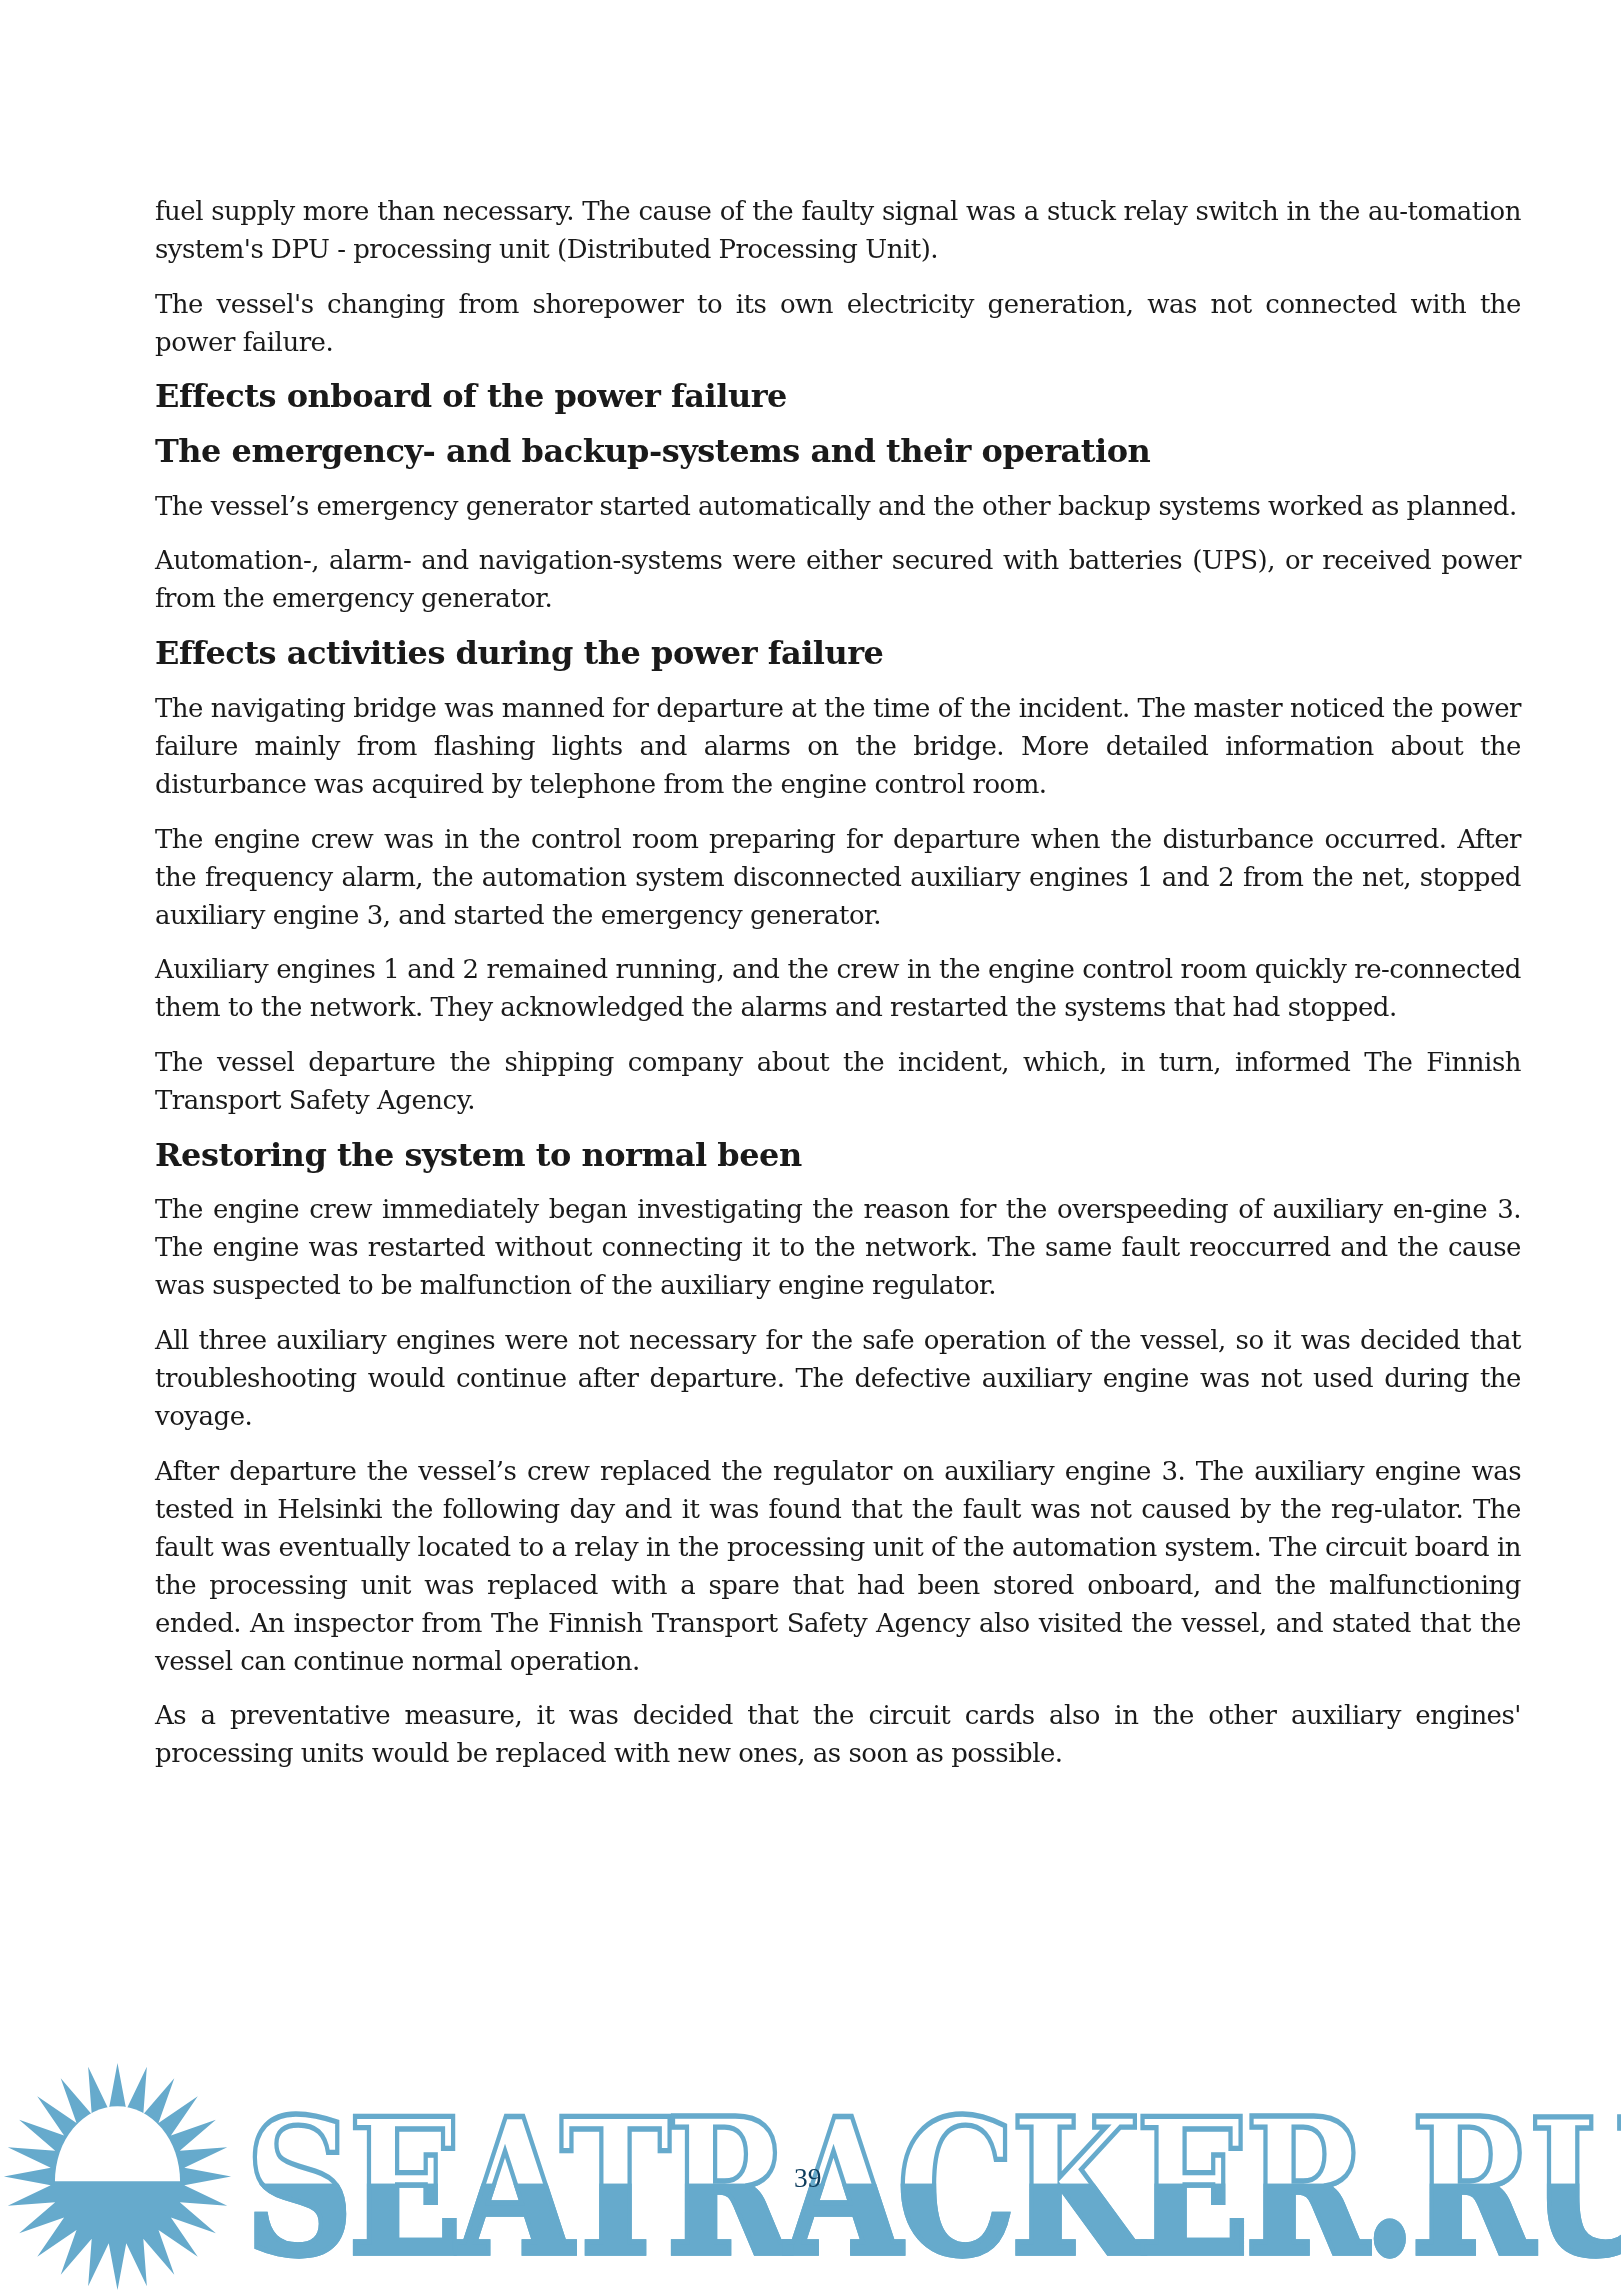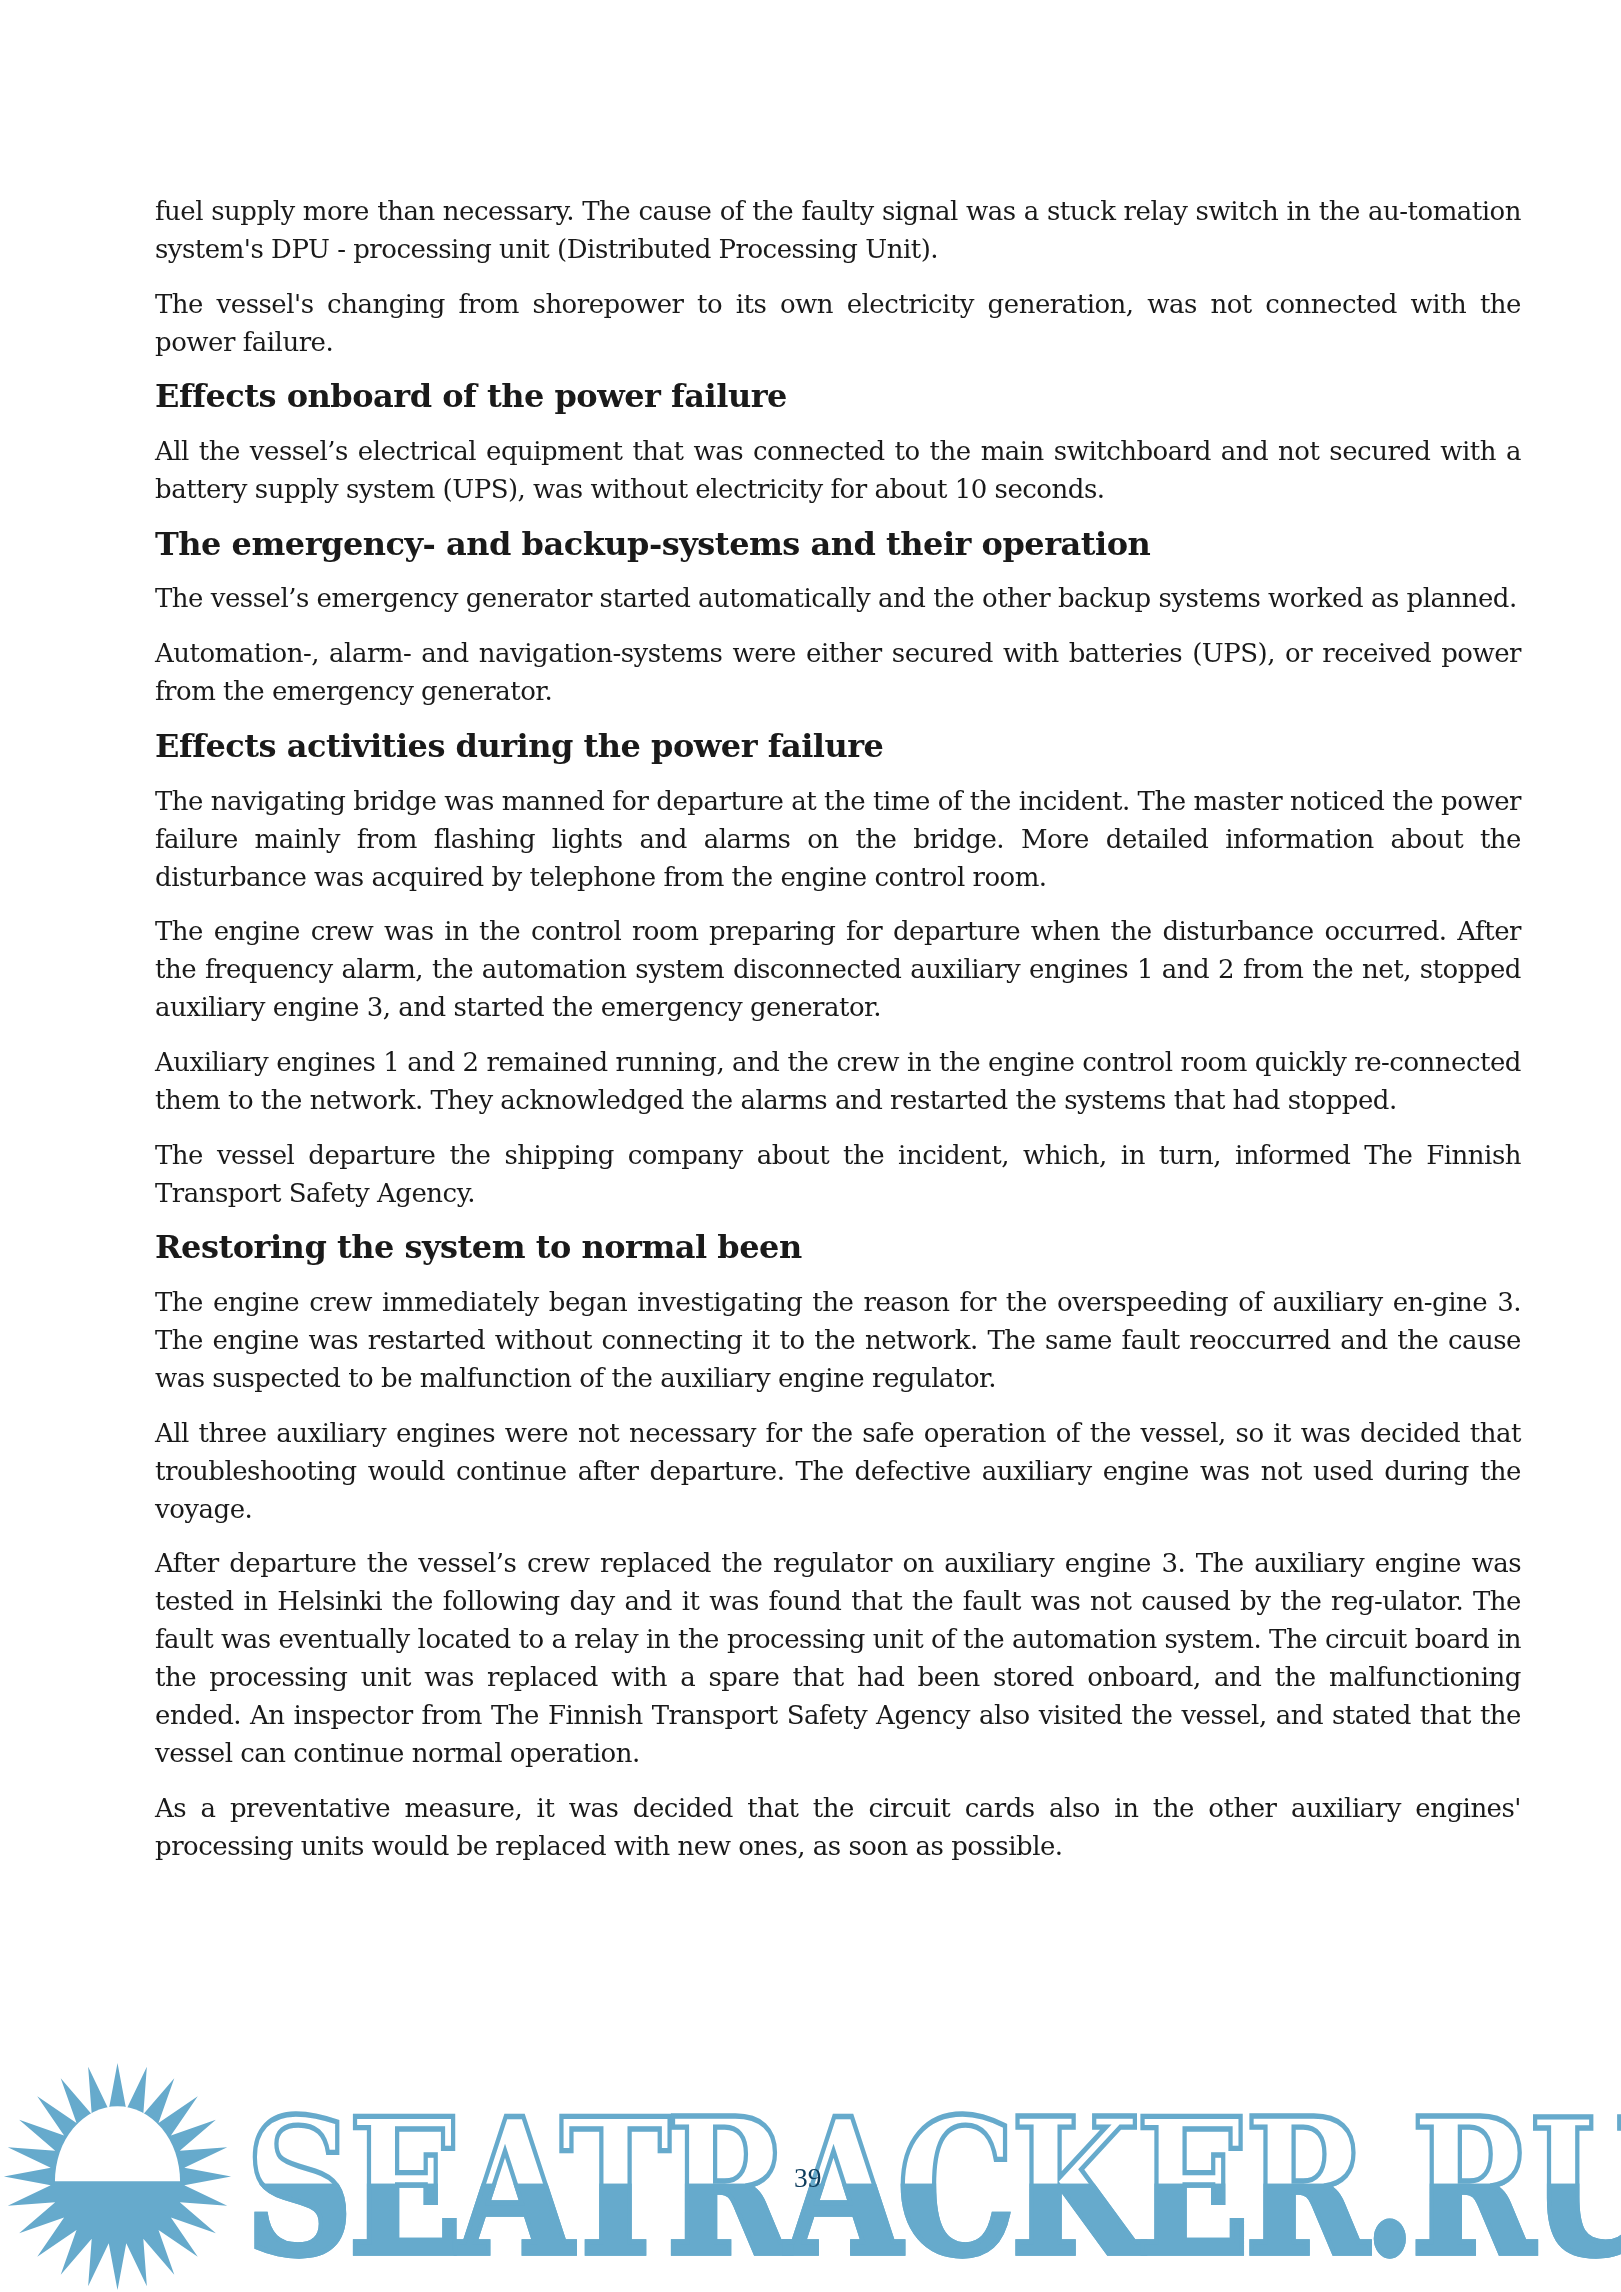--- a/index.html
+++ b/index.html
@@ -36,21 +36,20 @@
     font-size: 27.4px; color: #0d3c5c; z-index: 3;
   }
 </style>
 </head>
 <body>
 
 <div class="page" id="doc-body">
     <p>fuel supply more than necessary. The cause of the faulty signal was a stuck relay switch in the au-tomation system's DPU - processing unit (Distributed Processing Unit).</p>
     <p>The vessel's changing from shorepower to its own electricity generation, was not connected with the power failure.</p>
     <h3>Effects onboard of the power failure</h3>
-    <p>All the vessel’s electrical equipment that was connected to the main switchboard and not secured with a battery supply system (UPS), was without electricity for about 10 seconds.</p>
     <h3>The emergency- and backup-systems and their operation</h3>
     <p>The vessel’s emergency generator started automatically and the other backup systems worked as planned.</p>
     <p>Automation-, alarm- and navigation-systems were either secured with batteries (UPS), or received power from the emergency generator.</p>
     <h3>Effects activities during the power failure</h3>
     <p>The navigating bridge was manned for departure at the time of the incident. The master noticed the power failure mainly from flashing lights and alarms on the bridge. More detailed information about the disturbance was acquired by telephone from the engine control room.</p>
     <p>The engine crew was in the control room preparing for departure when the disturbance occurred. After the frequency alarm, the automation system disconnected auxiliary engines 1 and 2 from the net, stopped auxiliary engine 3, and started the emergency generator.</p>
     <p>Auxiliary engines 1 and 2 remained running, and the crew in the engine control room quickly re-connected them to the network. They acknowledged the alarms and restarted the systems that had stopped.</p>
     <p>The vessel departure the shipping company about the incident, which, in turn, informed The Finnish Transport Safety Agency.</p>
     <h3>Restoring the system to normal been</h3>
     <p>The engine crew immediately began investigating the reason for the overspeeding of auxiliary en-gine 3. The engine was restarted without connecting it to the network. The same fault reoccurred and the cause was suspected to be malfunction of the auxiliary engine regulator.</p>

